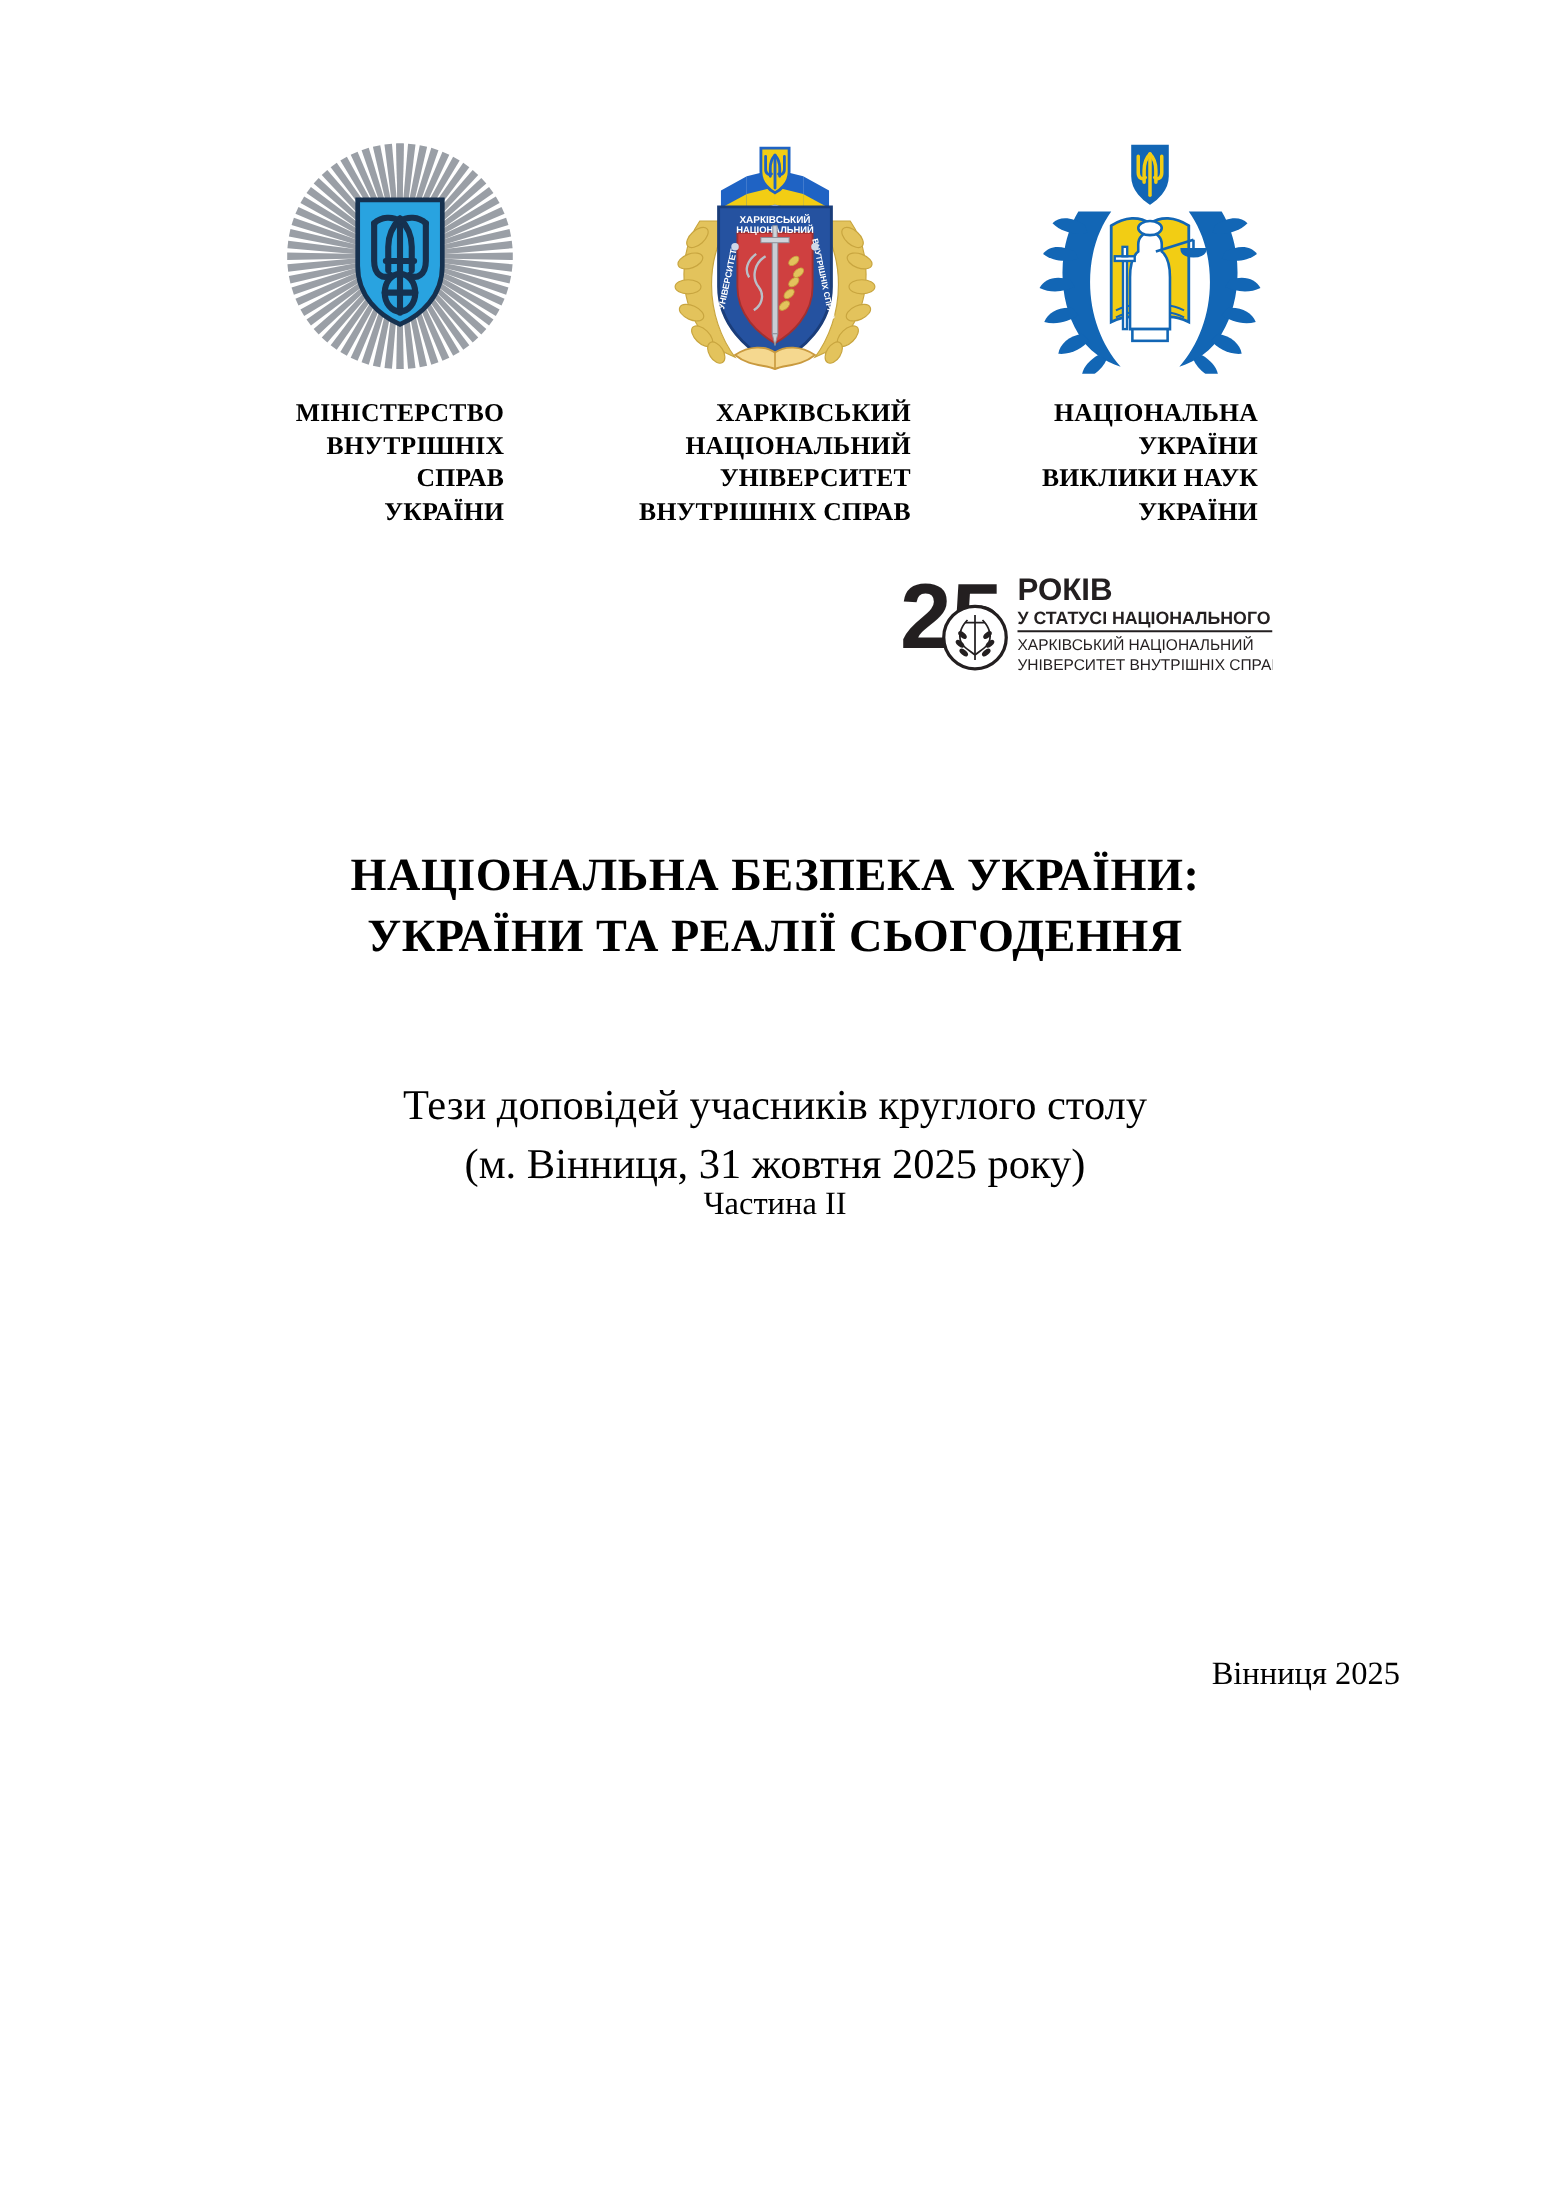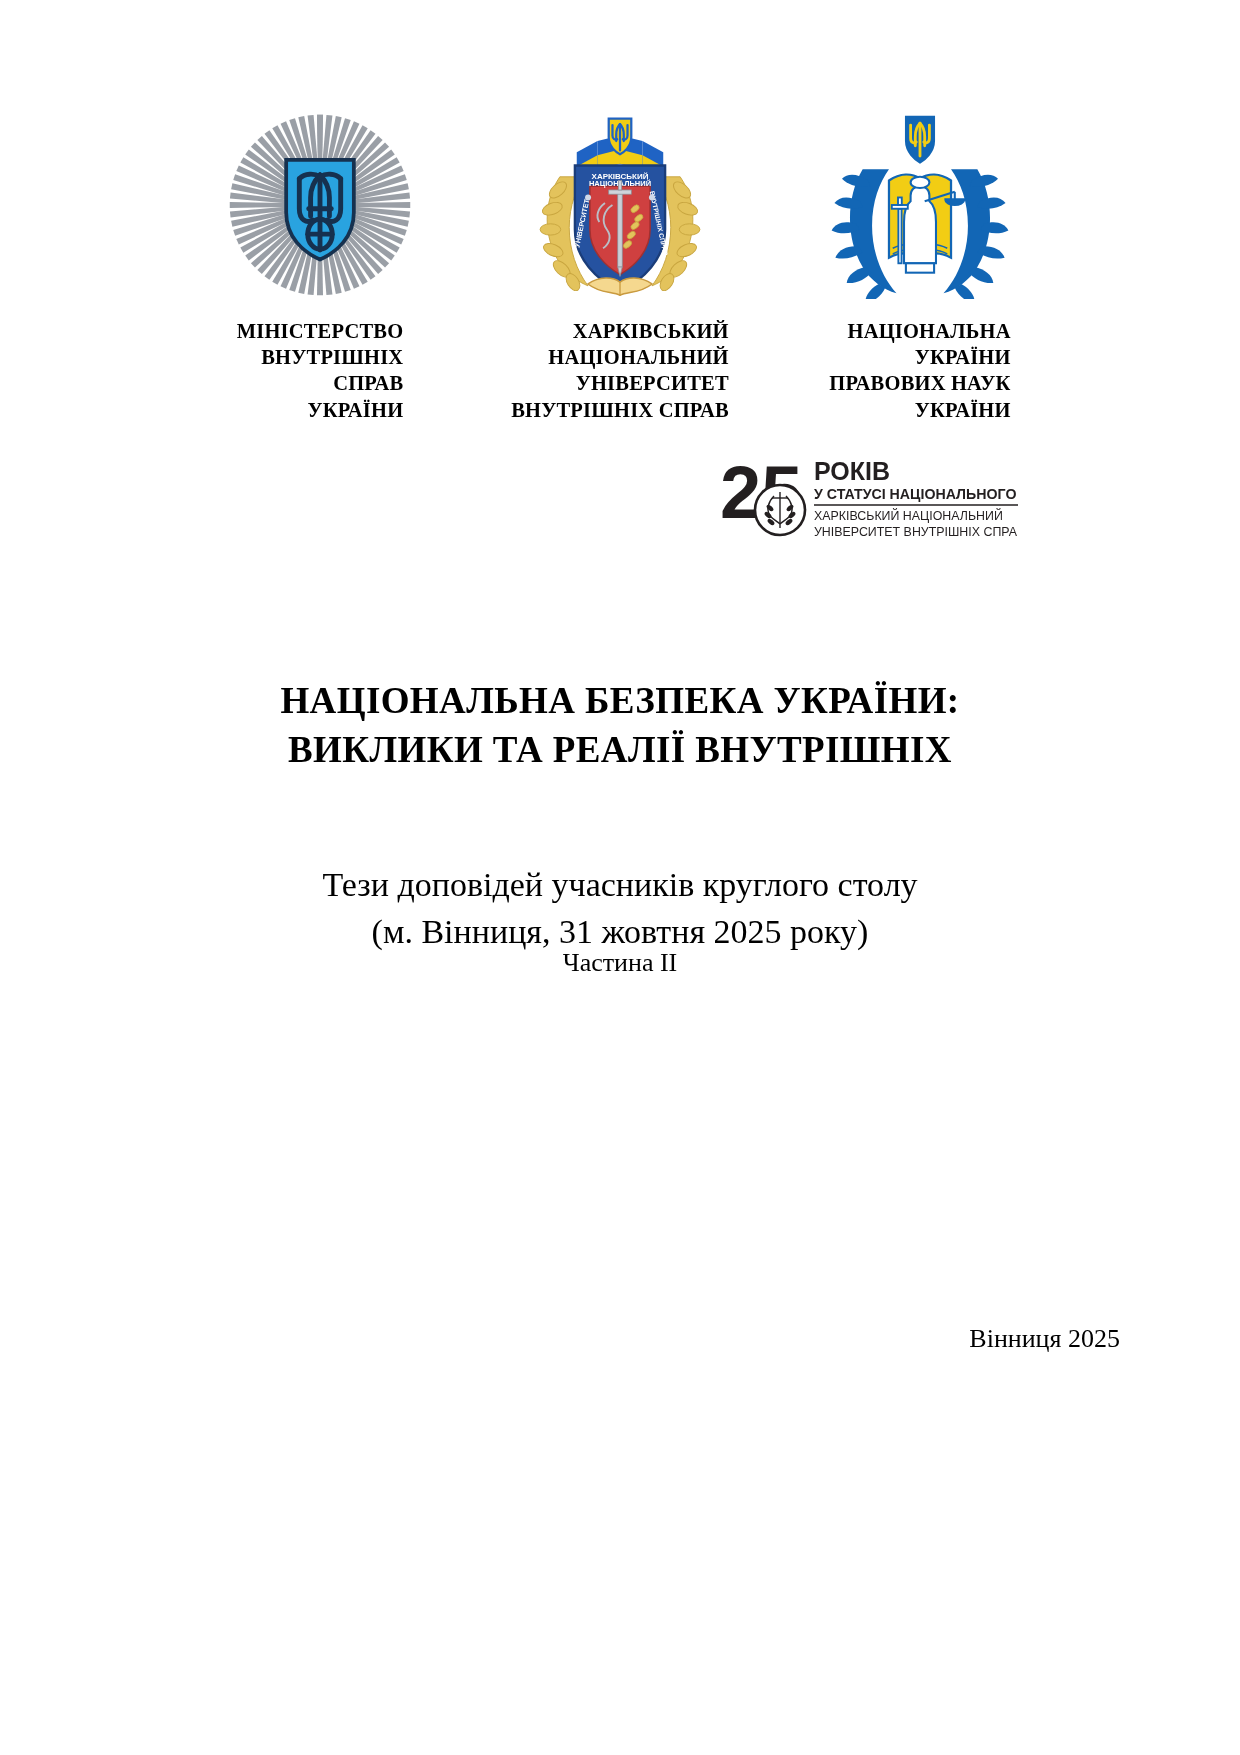--- a/index.html
+++ b/index.html
@@ -359,21 +359,21 @@
           <path d="M85 15 L85 29 C85 34 89 35 91 33"></path>
           <path d="M105 15 L105 29 C105 34 101 35 99 33"></path>
           <path d="M95 13 C91 17 90 22 90 27 L90 37"></path>
           <path d="M95 13 C99 17 100 22 100 27 L100 37"></path>
         </g>
       </svg>
     </div>
     <div class="org-name">
       <div>НАЦІОНАЛЬНА</div>
       <div>УКРАЇНИ</div>
-      <div>ПРАВОВИХ НАУК</div>
+      <div>ВИКЛИКИ НАУК</div>
       <div>УКРАЇНИ</div>
     </div>
   </div>
 </div>
 
 <div class="anniversary">
   <svg width="300" height="92" viewBox="0 0 300 92" aria-hidden="true">
 
     <text x="2" y="66" font-family="Liberation Sans, sans-serif" font-size="74" font-weight="bold" fill="#231f20">25</text>
 
@@ -398,21 +398,21 @@
     <text class="anniv-text" x="96" y="28" font-size="25" font-weight="bold" fill="#231f20">РОКІВ</text>
     <text class="anniv-text" x="96" y="47" font-size="14.2" font-weight="bold" fill="#231f20">У СТАТУСІ НАЦІОНАЛЬНОГО</text>
     <line x1="96" y1="53" x2="300" y2="53" stroke="#231f20" stroke-width="1.6"></line>
     <text class="anniv-text" x="96" y="68" font-size="12.4" fill="#231f20">ХАРКІВСЬКИЙ НАЦІОНАЛЬНИЙ</text>
     <text class="anniv-text" x="96" y="84" font-size="12.4" fill="#231f20">УНІВЕРСИТЕТ ВНУТРІШНІХ СПРАВ</text>
   </svg>
 </div>
 
 <div class="doc-title">
   <div>НАЦІОНАЛЬНА БЕЗПЕКА УКРАЇНИ:</div>
-  <div>ВИКЛИКИ ТА РЕАЛІЇ ВНУТРІШНІХ</div>
+  <div>УКРАЇНИ ТА РЕАЛІЇ СЬОГОДЕННЯ</div>
 </div>
 
 <div class="subtitle">
   <div>Тези доповідей учасників круглого столу</div>
   <div>(м. Вінниця, 31 жовтня 2025 року)</div>
 </div>
 
 <div class="part-line">Частина II</div>
 
 <div class="footer-place">Вінниця 2025</div>

